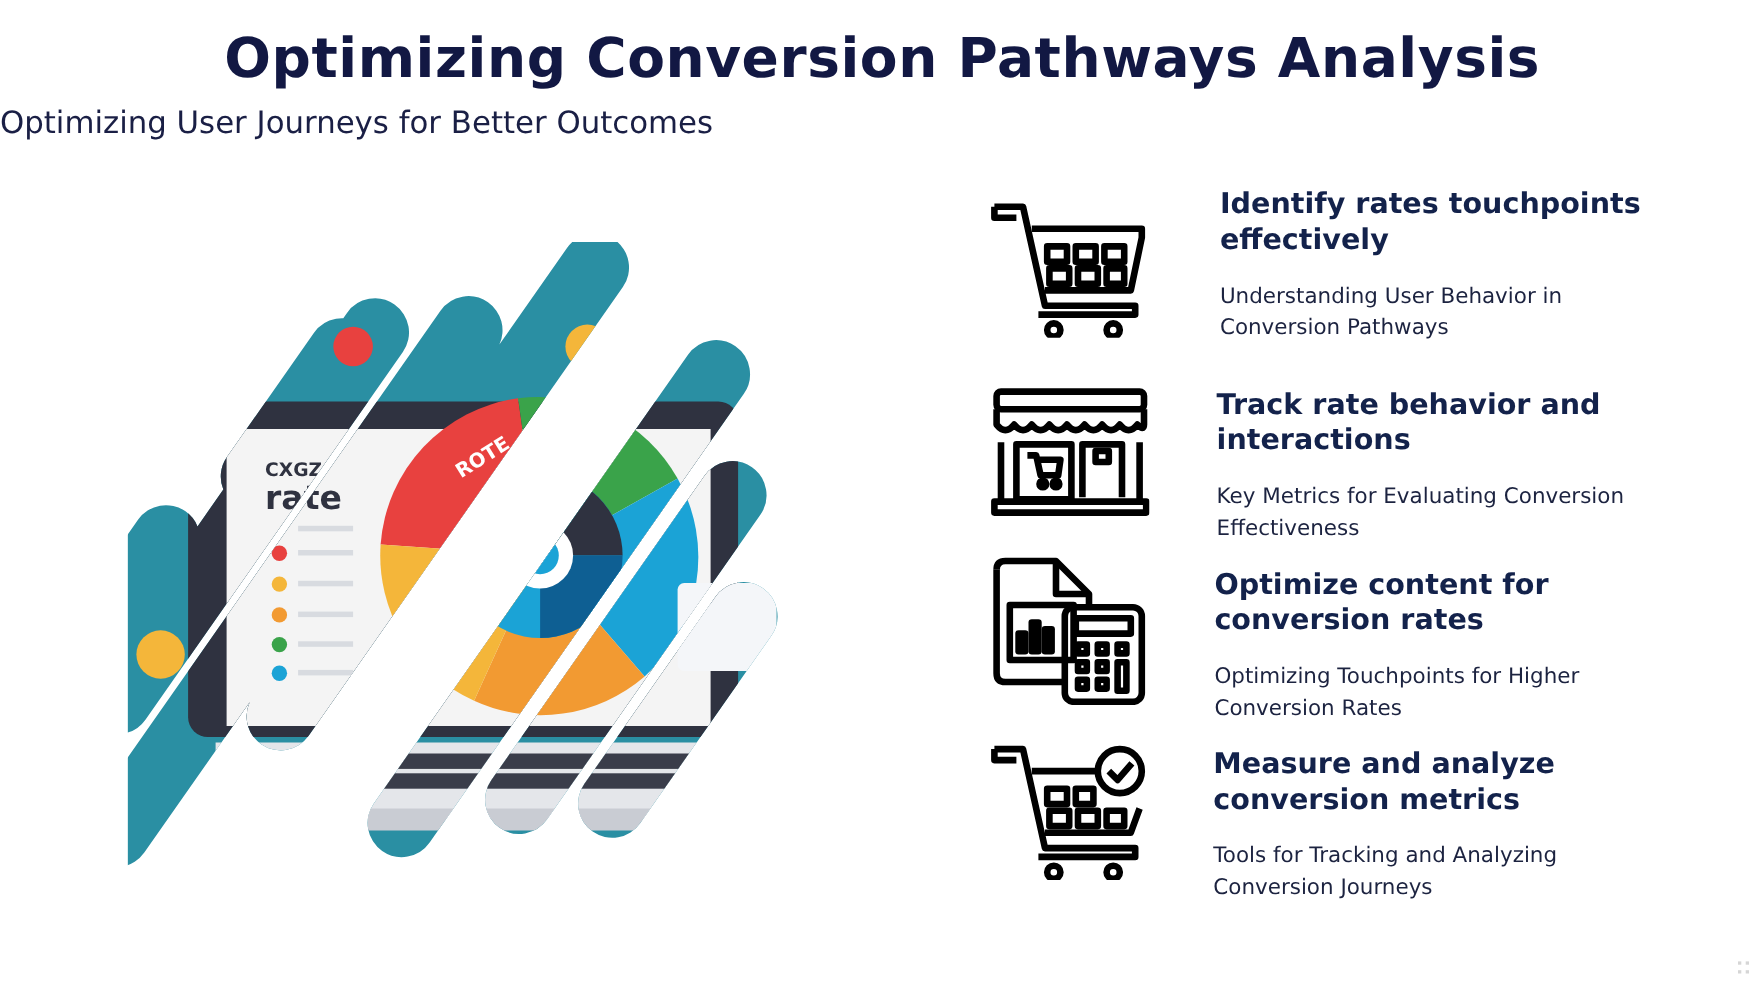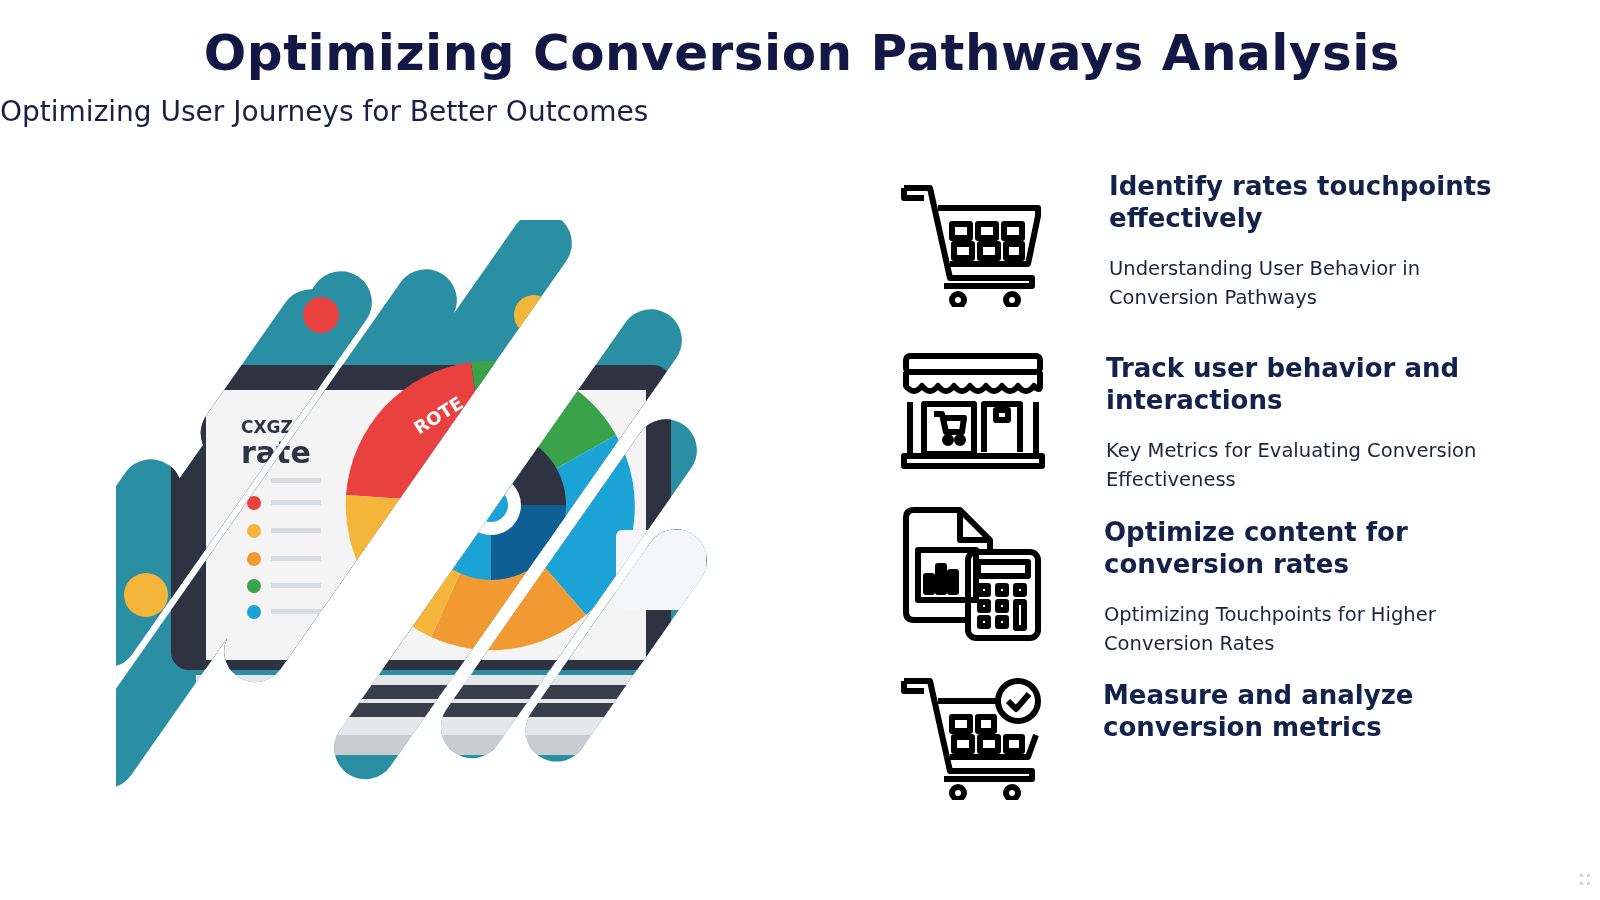--- a/index.html
+++ b/index.html
@@ -146,21 +146,21 @@
       <rect x="4" y="104" width="138" height="10"></rect>
       <rect x="24" y="52" width="50" height="50"></rect>
       <path d="M84 100 V52 H120 V100"></path>
       <rect x="96" y="58" width="12" height="10"></rect>
       <path d="M34 62 H42 L46 80 H62 L64 66 H44"></path>
       <circle cx="48" cy="88" r="3"></circle>
         <circle cx="60" cy="88" r="3"></circle>
     </svg>
   </div>
   <div class="text" style="left:206px;">
-    <h3>Track user behavior and interactions</h3>
+    <h3>Track rate behavior and interactions</h3>
     <p>Key Metrics for Evaluating Conversion Effectiveness</p>
   </div>
 </div>
 
 <div class="feature" style="top:516px;">
   <div class="icon" style="top:-10px;height:135px;">
     <svg viewBox="0 0 145 135" style="height:135px;" fill="none" stroke="#000" stroke-width="6" stroke-linejoin="round">
       <path d="M6 12 Q6 4 14 4 H60 L90 34 V46"></path>
       <path d="M60 4 V34 H90"></path>
       <path d="M6 12 V106 Q6 114 14 114 H66"></path>
@@ -199,20 +199,21 @@
         <rect x="80" y="62" width="18" height="14"></rect>
         <rect x="106" y="62" width="16" height="14"></rect>
       <circle cx="118" cy="26" r="20"></circle>
       <path d="M108 26 L116 34 L129 19"></path>
       <circle cx="58" cy="118" r="6"></circle>
         <circle cx="112" cy="118" r="6"></circle>
     </svg>
   </div>
   <div class="text" style="left:203px;">
     <h3>Measure and analyze conversion metrics</h3>
+    <p>Tools for Tracking and Analyzing Conversion Journeys</p>
   </div>
 </div>
 
 <div class="corner-mark">
   <span></span>
     <span></span>
     <span></span>
     <span></span>
 </div>
 

